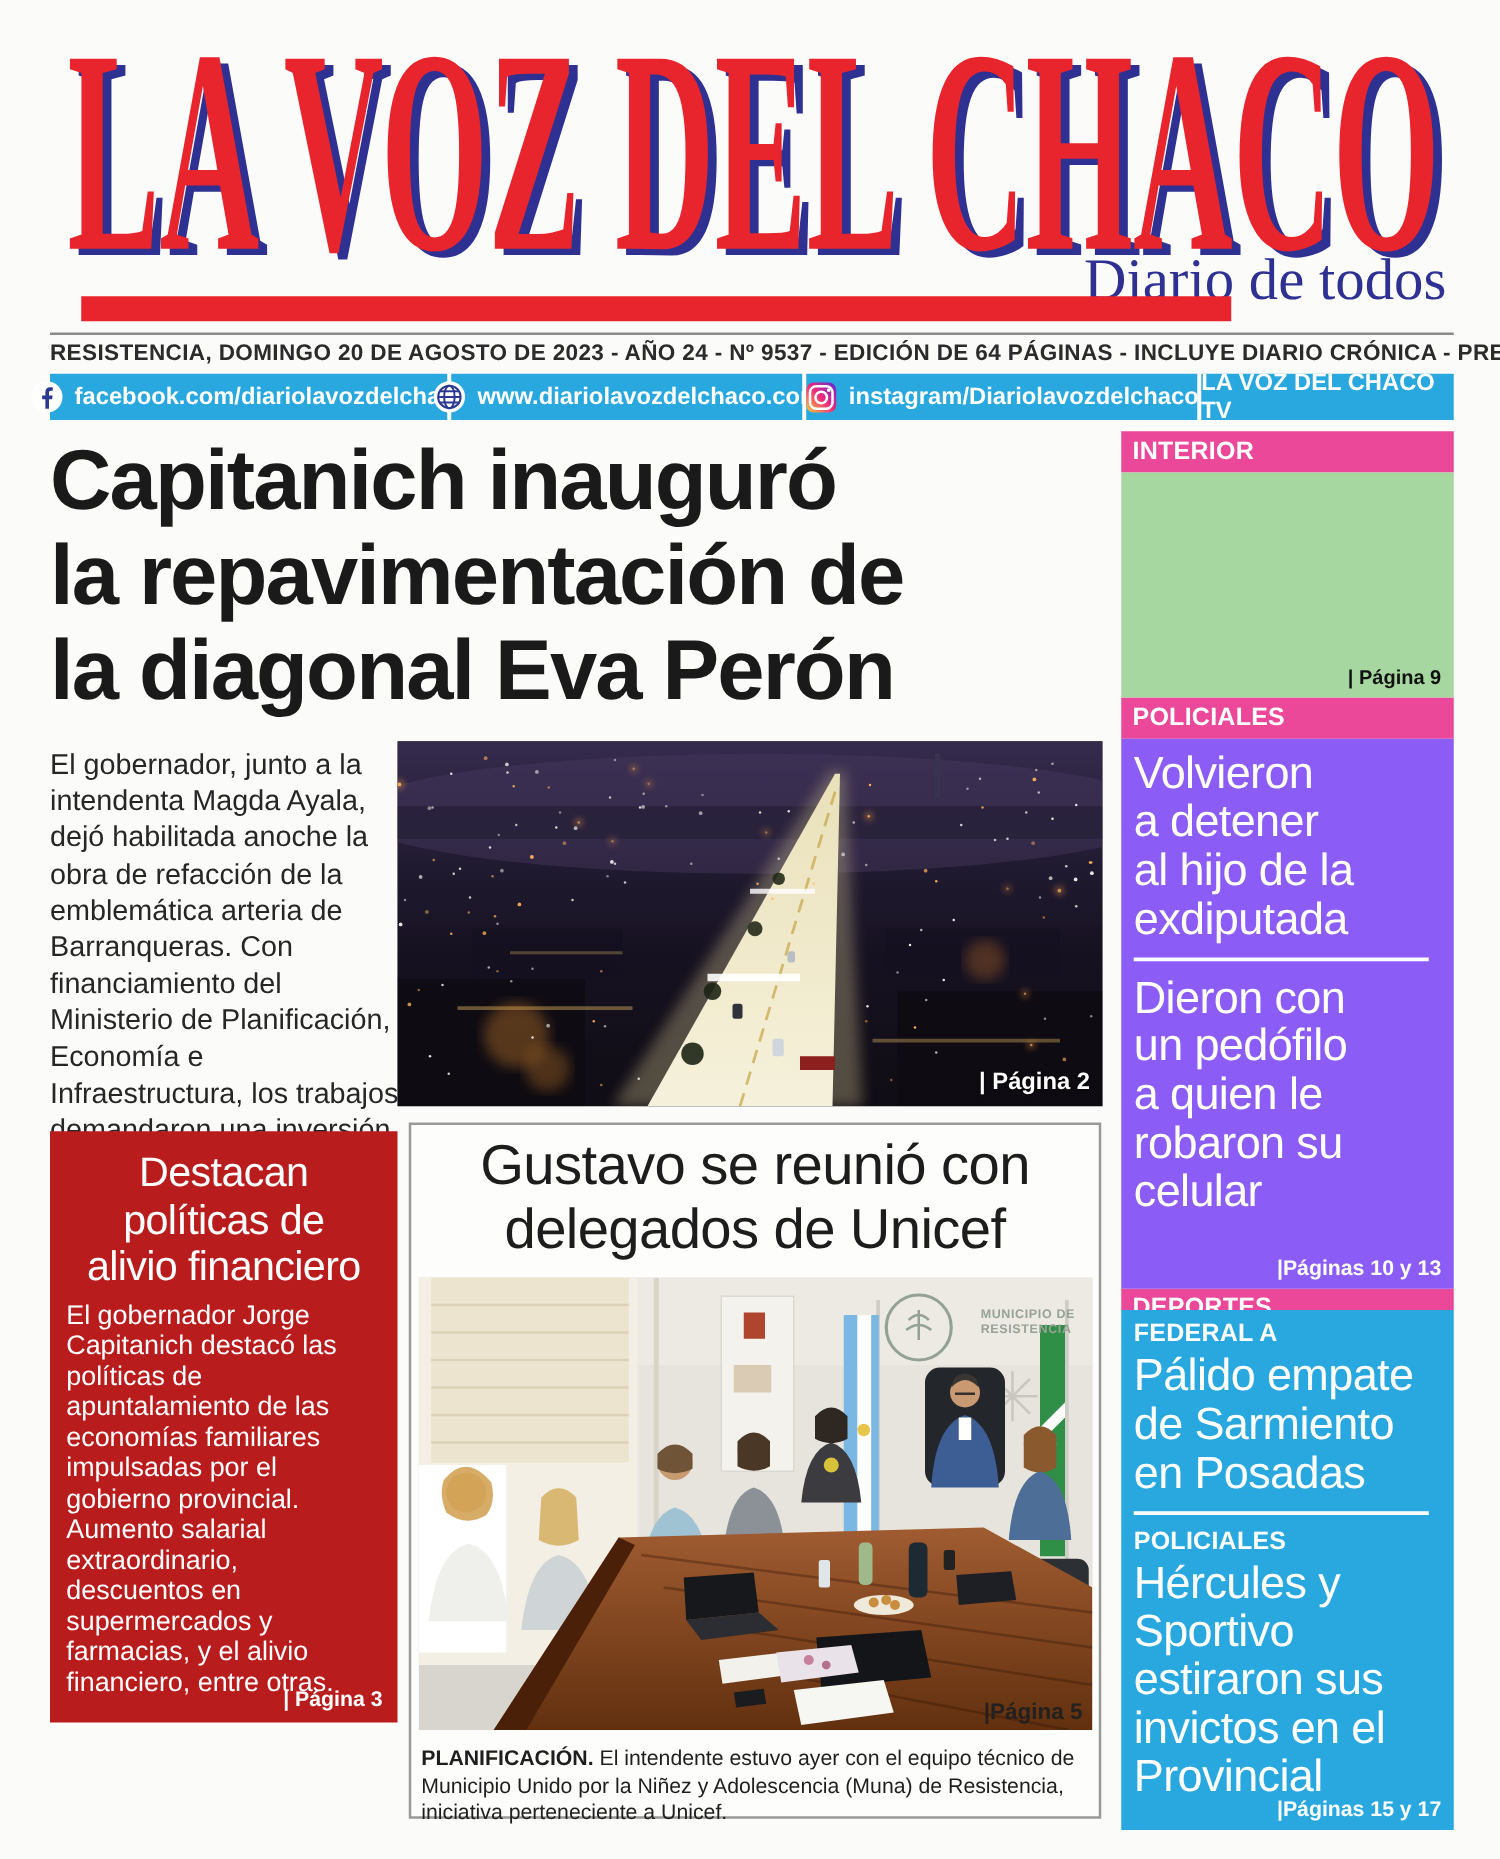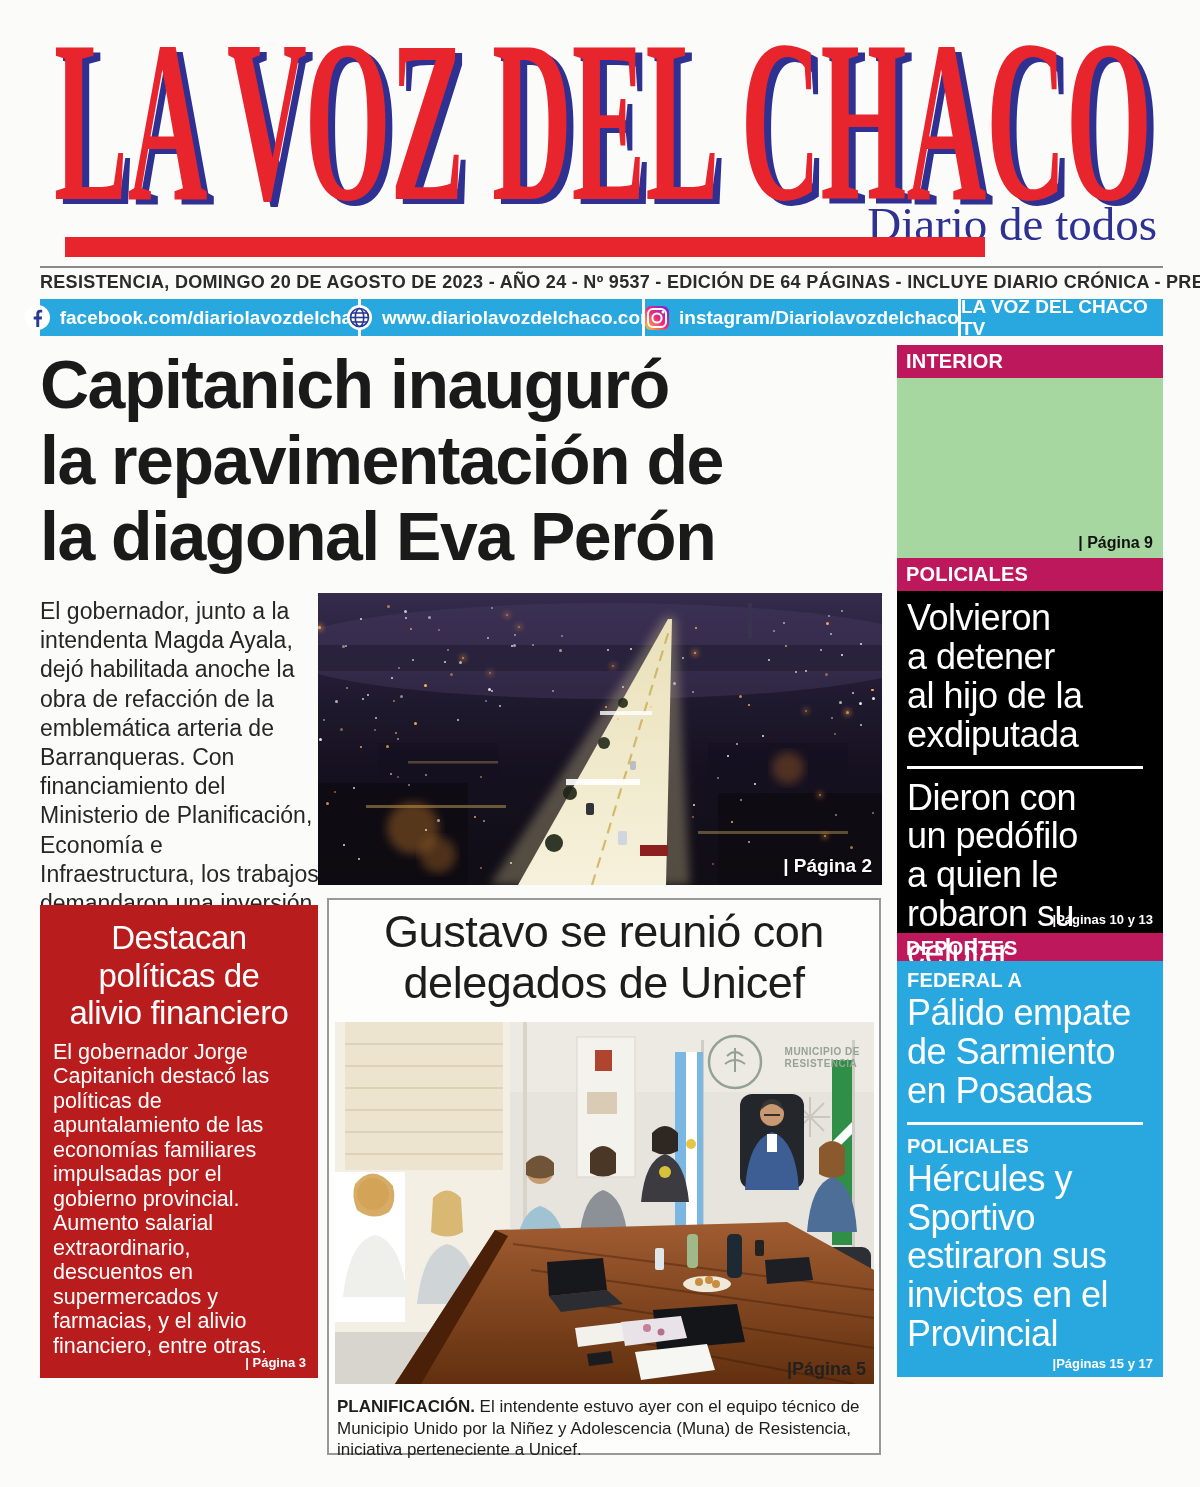--- a/index.html
+++ b/index.html
@@ -26,30 +26,30 @@
   
   .lead-headline{font-weight:bold;font-size:68px;line-height:1.12;letter-spacing:-1.5px;color:#1a1a1a}
   .lead-summary{font-size:23px;line-height:1.27;color:#262626;width:282px}
 
   .photo-frame{overflow:hidden;background:#111}
   .photo-label{position:absolute;color:#fff;font-weight:bold;font-size:19px;text-shadow:0 1px 2px rgba(0,0,0,.8)}
   .light{position:absolute;border-radius:50%}
 
   
   .sidebar{left:897px;top:345px;width:266px}
-  .sect-head{background:#be185d;color:#fff;font-weight:bold;font-size:20px;height:33px;
+  .sect-head{background:#ec4899;color:#fff;font-weight:bold;font-size:20px;height:33px;
     line-height:33px;padding-left:9px;letter-spacing:.2px;box-sizing:border-box}
   .side-box{position:relative;box-sizing:border-box;padding:8px 10px 0 10px}
   .side-headline{font-size:36px;line-height:1.08;letter-spacing:-.5px}
   .box-green{background:#a7d7a1;height:180px;color:#1d2d1b}
-  .box-black{background:#000000;height:342px;color:#fff}
+  .box-black{background:#8b5cf6;height:440px;color:#fff}
   .box-blue{background:#29a8df;height:416px;color:#fff}
   .divider-w{height:3px;background:#fff;margin:11px 2px 10px 0;width:96%}
   .kicker{font-weight:bold;font-size:20px;letter-spacing:.2px;margin-bottom:2px}
-  .pref{position:absolute;font-weight:bold;font-size:13px;right:10px;bottom:6px}
+  .pref{position:absolute;font-weight:bold;font-size:17px;right:10px;bottom:6px}
   .pref-dark{color:#111}
 
   
   .red-box{left:40px;top:905px;width:278px;height:473px;background:#b91c1c;color:#fff;box-sizing:border-box}
   .red-title{font-size:33px;line-height:1.14;text-align:center;padding-top:14px;letter-spacing:-.5px}
   .red-body{font-size:21.5px;line-height:1.14;padding:8px 12px 0 13px}
 
   
   .center-box{left:327px;top:898px;width:554px;height:557px;border:2px solid #999;background:#fdfdfc;box-sizing:border-box}
   .unicef-headline{font-size:45px;line-height:1.13;text-align:center;color:#1d1d1d;padding-top:7px;letter-spacing:-.5px}
@@ -326,21 +326,21 @@
 exdiputada</div>
     <div class="divider-w"></div>
     <div class="side-headline ml">Dieron con
 un pedófilo
 a quien le
 robaron su
 celular</div>
     <div class="pref">|Páginas 10 y 13</div>
   </div>
 
-  <div class="sect-head" style="height:28px;line-height:30px">DEPORTES</div>
+  <div class="sect-head" style="height:17px;line-height:30px">DEPORTES</div>
   <div class="side-box box-blue">
     <div class="kicker">FEDERAL A</div>
     <div class="side-headline ml">Pálido empate
 de Sarmiento
 en Posadas</div>
     <div class="divider-w"></div>
     <div class="kicker">POLICIALES</div>
     <div class="side-headline ml">Hércules y
 Sportivo
 estiraron sus

